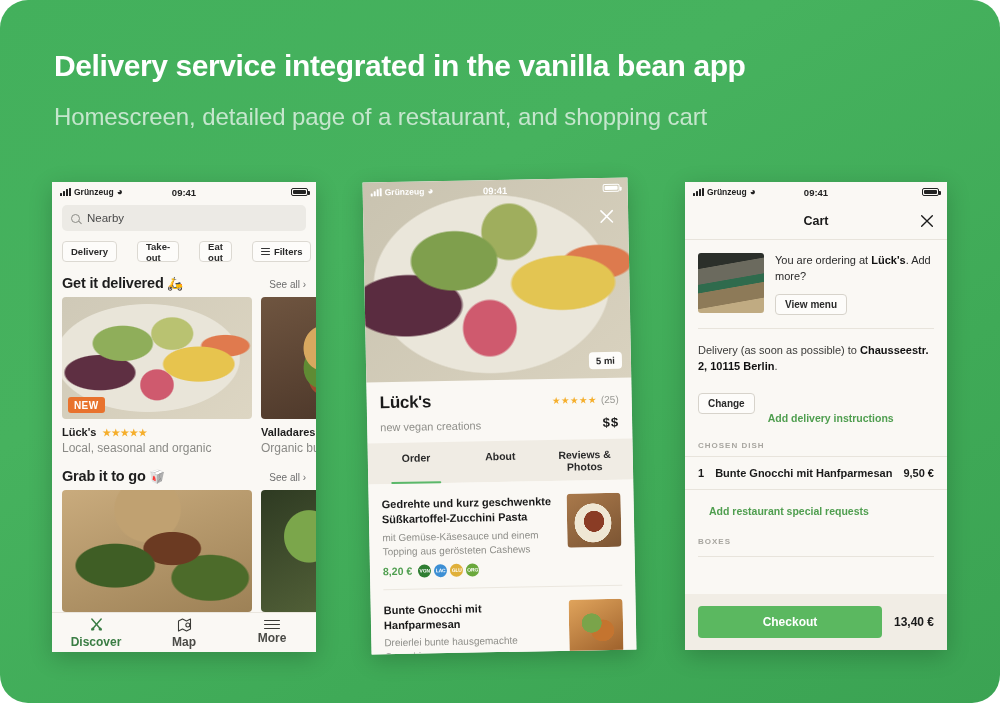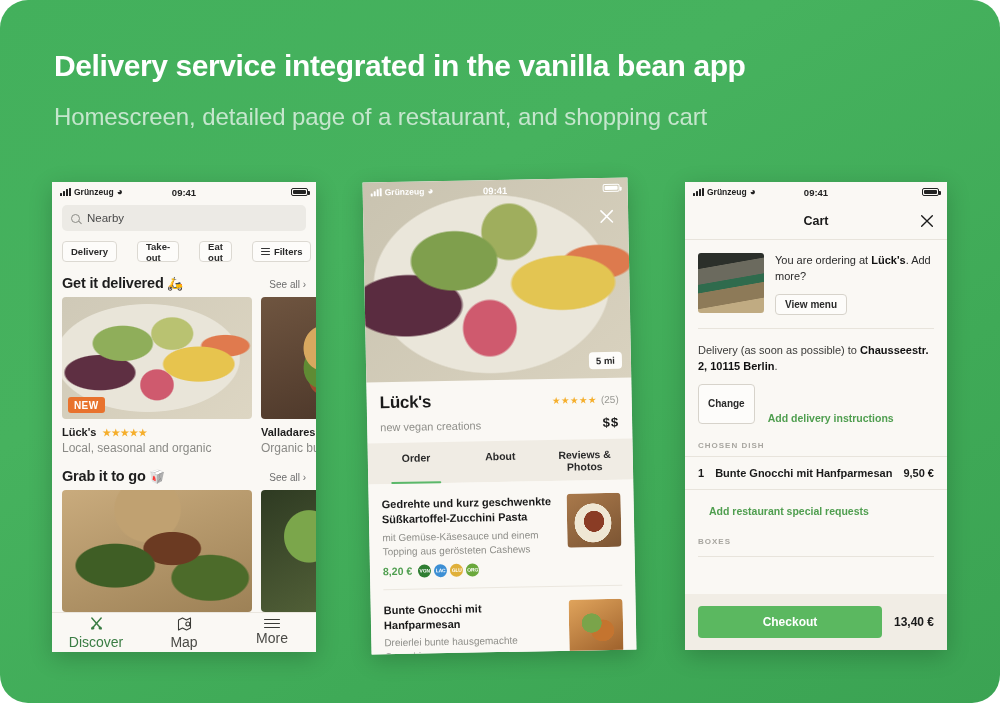--- a/index.html
+++ b/index.html
@@ -158,21 +158,21 @@
   .img-interior { background:
       linear-gradient(170deg, #2b2f2a 0 22%, #6b6a5e 23% 44%, #2f6b4d 45% 56%, #8d7a58 57% 78%, #c0ab82 79% 100%); }
 
   .tabbar {
     position: absolute; left: 0; right: 0; bottom: 0; height: 40px;
     background: #faf8f4;
     display: flex; align-items: center;
     border-top: 1px solid #eae6de;
   }
   .tabitem { flex: 1; display: flex; flex-direction: column; align-items: center; gap: 2px; }
-  .tabitem .lbl { font-size: 14px; font-weight: normal; color: #3a7d44; }
+  .tabitem .lbl { font-size: 12px; font-weight: bold; color: #3a7d44; }
   .tabitem.inactive .lbl { color: #4a4a46; }
   .hamb { display: flex; flex-direction: column; gap: 2.5px; width: 16px; }
   .hamb span { height: 1.5px; background: #3a3a36; display: block; border-radius: 1px; }
 
   
   .hero {
     position: relative; height: 200px; margin-top: -20px;
     background:
       radial-gradient(ellipse at 34% 40%, #7f9f4d 0 17%, transparent 18%),
       radial-gradient(ellipse at 55% 26%, #9fae5d 0 13%, transparent 14%),
@@ -229,21 +229,21 @@
   .order-txt b { color: #111; }
   .btn-outline {
     display: inline-flex; align-items: center; justify-content: center;
     border: 1px solid #d7d3cb; background: #fdfcfa; border-radius: 4px;
     padding: 4px 9px; font-size: 10px; font-weight: 600; color: #2a2a2a;
     margin-top: 9px;
   }
   .divider { height: 1px; background: #e8e4dc; margin: 0 13px; }
   .deliv-txt { font-size: 11px; color: #3a3a38; line-height: 1.5; }
   .deliv-txt b { color: #111; }
-  .deliv-actions { display: flex; gap: 13px; margin-top: 9px; }
+  .deliv-actions { display: flex; align-items: center; gap: 13px; margin-top: 9px; }
   .link-green { font-size: 10.5px; color: #4f9e4f; font-weight: 600; margin-top: 28px; }
   .sec-label { font-size: 8px; font-weight: bold; letter-spacing: 1px; color: #a8a6a0; padding: 0 13px; margin-top: 4px; }
   .dish-row { display: flex; align-items: center; gap: 11px; padding: 10px 13px; border-top: 1px solid #e8e4dc; border-bottom: 1px solid #e8e4dc; margin-top: 6px; }
   .dish-qty { font-size: 11px; font-weight: 600; color: #1a1a1a; }
   .dish-name { font-size: 11px; font-weight: bold; color: #1a1a1a; }
   .dish-price { margin-left: auto; font-size: 11px; font-weight: bold; color: #1a1a1a; }
   .special-row { padding: 11px 13px 14px 24px; }
   .boxes-row { padding: 0 13px; }
   .boxes-rule { height: 1px; background: #e8e4dc; margin-top: 10px; }
 

